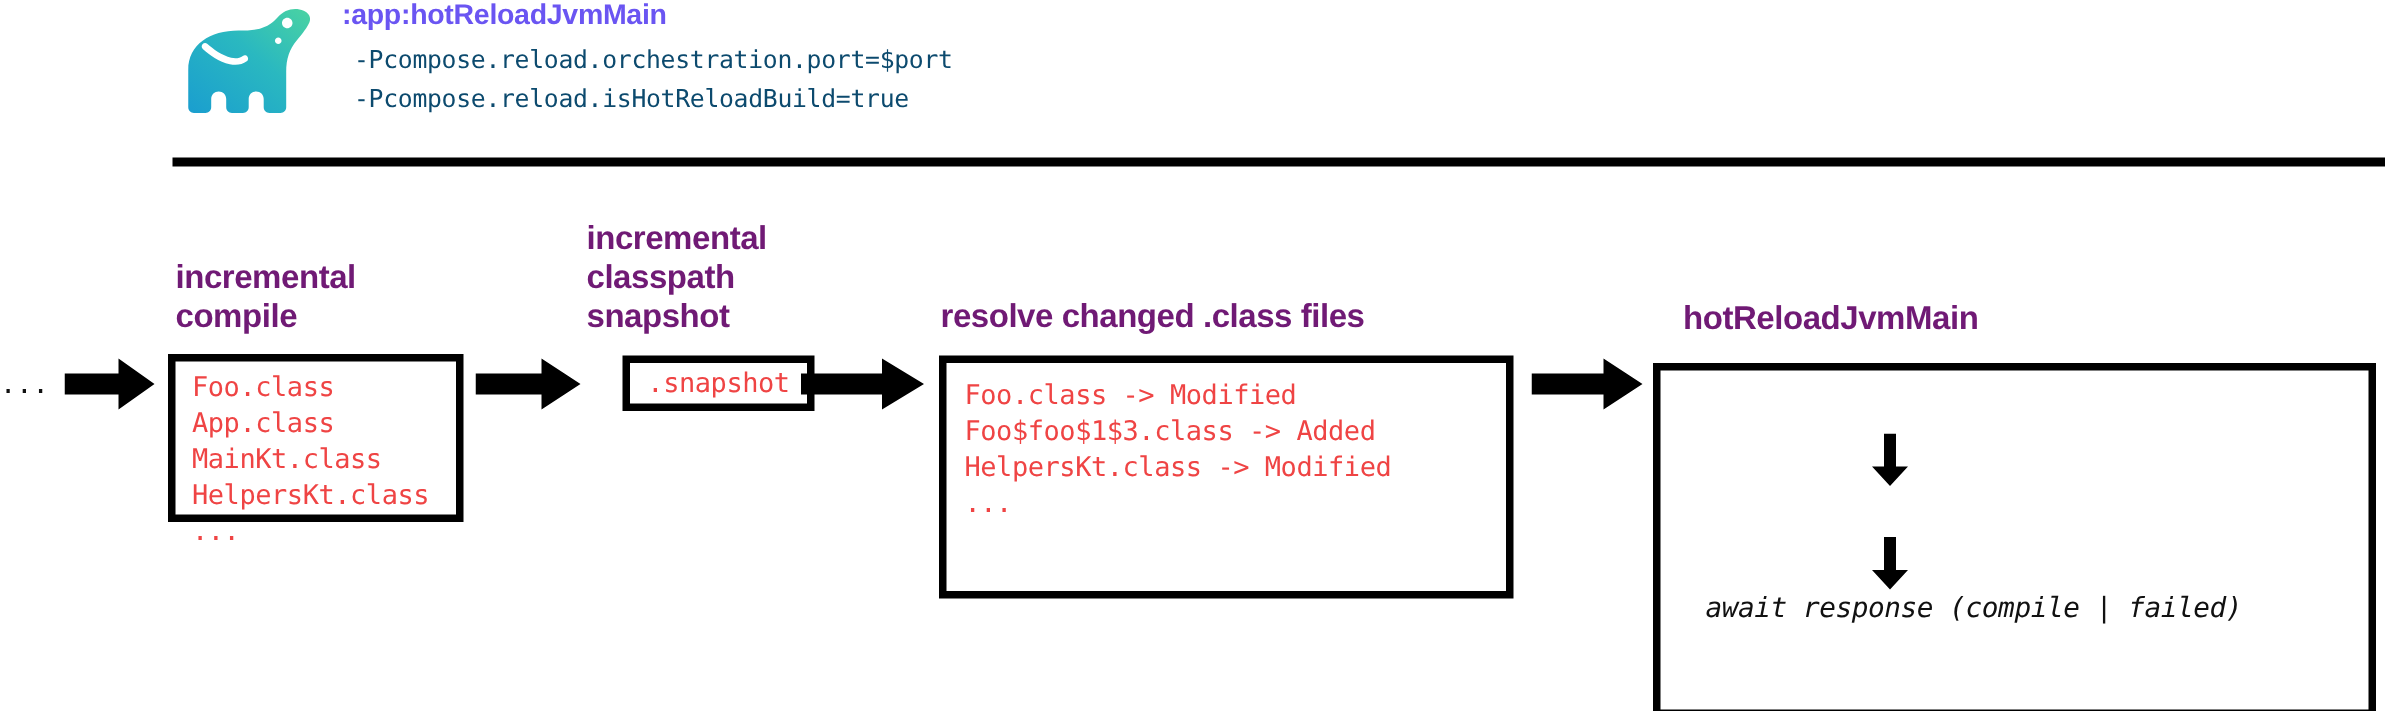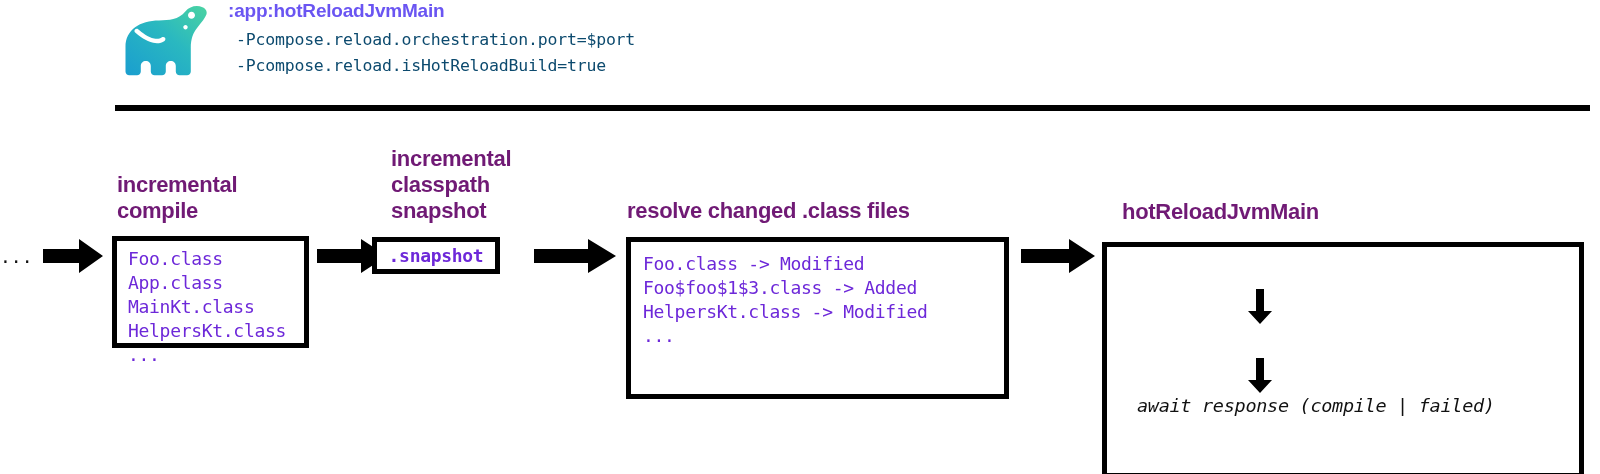--- a/index.html
+++ b/index.html
@@ -75,31 +75,31 @@
   .code-box {
     border: 5px solid #000000;
     background: #ffffff;
     box-sizing: border-box;
   }
   .code-box pre {
     margin: 0;
     font-family: "DejaVu Sans Mono", "Liberation Mono", monospace;
     font-size: 18px;
     line-height: 1.33;
-    color: #6d28d9;
+    color: #ef4444;
     letter-spacing: -0.3px;
   }
 
   #box-incremental-compile {
     left: 112px; top: 236px; width: 197px; height: 112px;
     padding: 6px 0 0 11px;
   }
   #box-snapshot {
-    left: 372px; top: 237px; width: 128px; height: 37px;
-    display: flex; align-items: center; justify-content: center; font-weight: bold;
+    left: 415px; top: 237px; width: 128px; height: 37px;
+    display: flex; align-items: center; justify-content: center;
   }
   #box-snapshot pre { font-size: 18px; }
 
   #box-resolve-changed {
     left: 626px; top: 237px; width: 383px; height: 162px;
     padding: 10px 0 0 12px;
   }
 
   #box-hotreload {
     left: 1102px; top: 242px; width: 482px; height: 236px;

